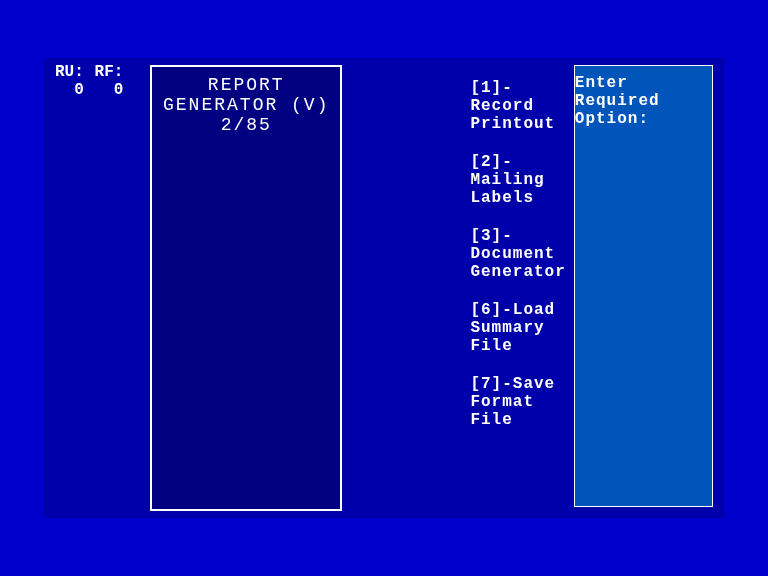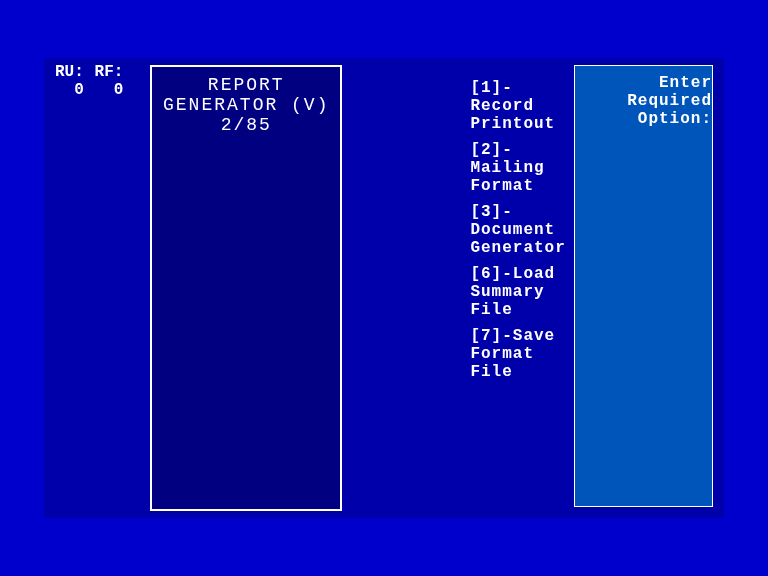--- a/index.html
+++ b/index.html
@@ -48,37 +48,37 @@
       font-size: 18px;
       font-weight: normal;
       letter-spacing: 2px;
     }
 
     .menu-area {
       flex: 1;
       padding: 16px 0 0 120px;
       display: flex;
       flex-direction: column;
-      gap: 4px;
+      gap: 16px;
     }
 
     .menu-item {
       color: #FFFFFF;
       font-size: 16px;
       font-weight: bold;
       letter-spacing: 1px;
       padding: 2px 0;
     }
 
     .bottom-bar {
       background-color: #0055BB;
       border: 1px solid #FFFFFF;
       margin: 4px 8px 8px 8px;
       padding: 8px 0;
-      text-align: right;
+      text-align: left;
       color: #FFFFFF;
       font-size: 16px;
       font-weight: bold;
       letter-spacing: 1px;
     }
   </style>
 </head>
 <body>
 
 <div class="screen">
@@ -98,21 +98,21 @@
 
   <div class="title-bar">
     <span>REPORT GENERATOR (V) 2/85</span>
   </div>
 
   <div class="menu-area">
     <div class="menu-item">
       <span>[1]</span><span>-Record Printout</span>
     </div>
     <div class="menu-item">
-      <span>[2]</span><span>-Mailing Format</span>
+      <span>[2]</span><span>-Mailing Labels</span>
     </div>
     <div class="menu-item">
       <span>[3]</span><span>-Document Generator</span>
     </div>
     <div class="menu-item">
       <span>[6]</span><span>-Load Summary File</span>
     </div>
     <div class="menu-item">
       <span>[7]</span><span>-Save Format File</span>
     </div>

